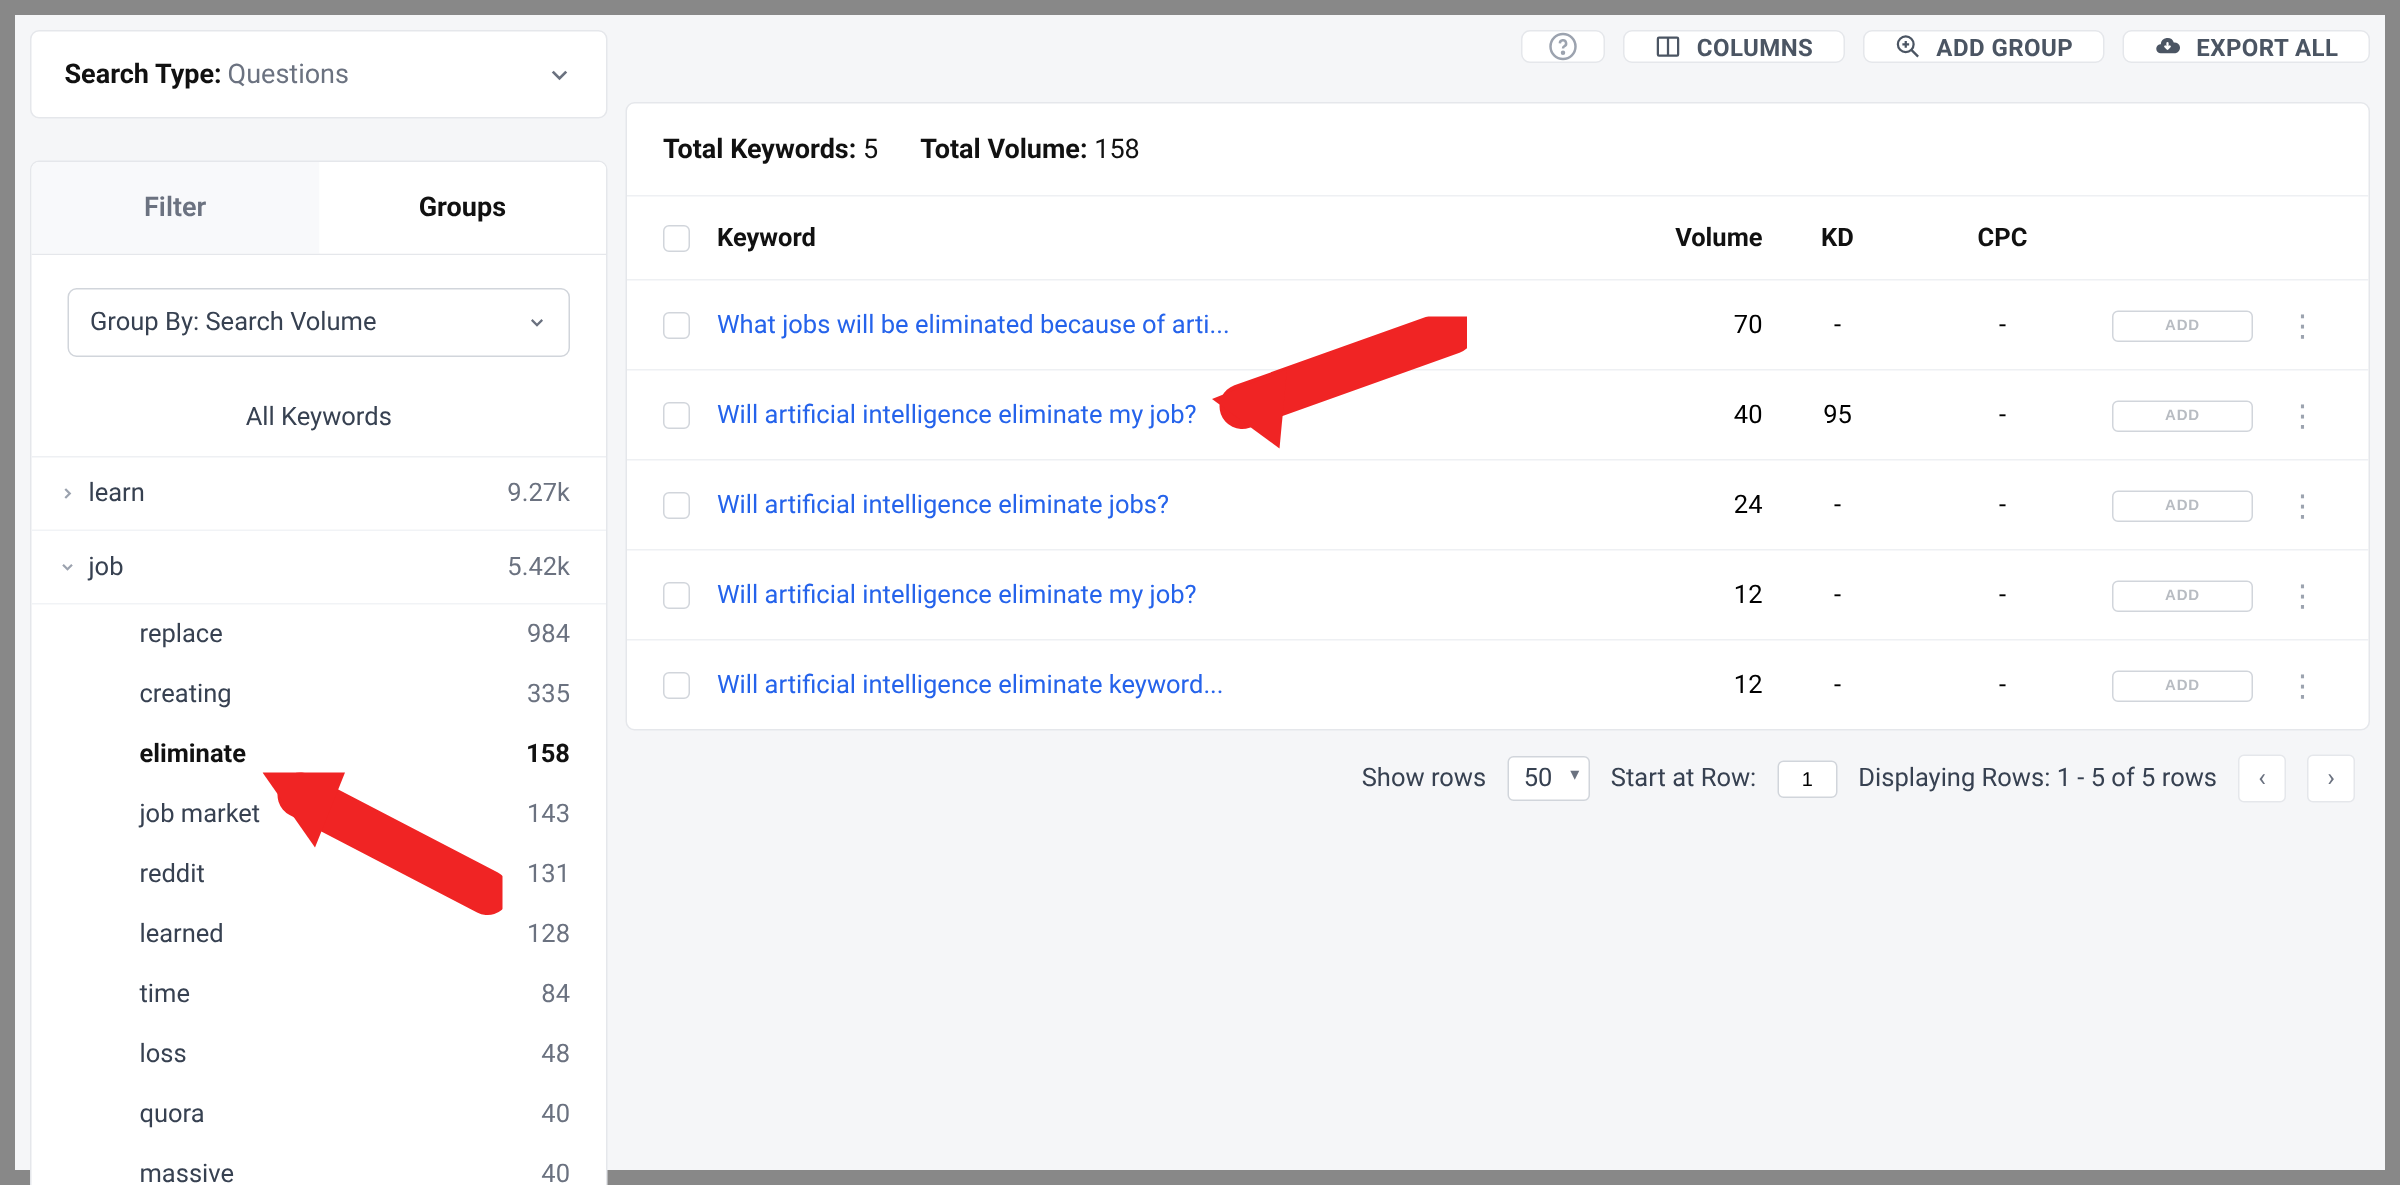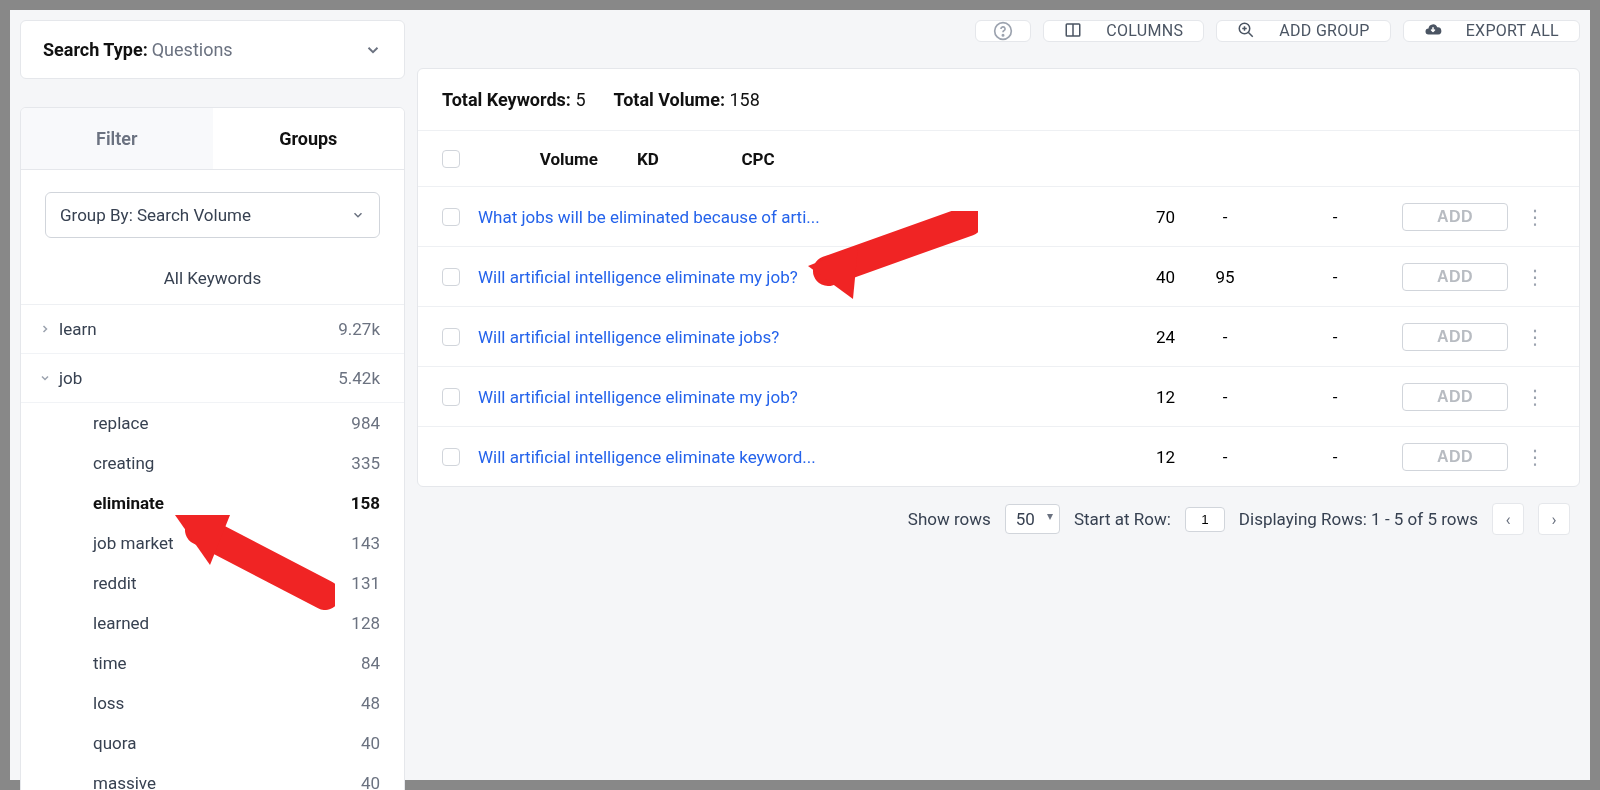--- a/index.html
+++ b/index.html
@@ -34,39 +34,39 @@
 .cnt { color: #6b7280; font-size: 17px; }
 .cnt.bold { font-weight: 700; color:#111; }
 
 .top-bar { display: flex; gap: 12px; align-items: stretch; margin-bottom: 26px; }
 .chip { background: #fff; border: 1px solid #e5e7eb; border-radius: 6px; padding: 8px 40px 8px 16px; position: relative; }
 .chip .chip-label { font-size: 13px; color: #9aa0a8; }
 .chip .chip-val { font-size: 17px; font-weight: 700; color: #111; }
 .chip .close { position: absolute; right: 12px; top: 50%; transform: translateY(-50%); color: #b5b9bf; font-size: 20px; cursor: pointer; }
 
 .spacer { flex: 1; }
-.btn { background: #fff; border: 1px solid #e5e7eb; border-radius: 6px; padding: 0 20px; display: flex; align-items: flex-start; gap: 24px; font-size: 16px; font-weight: 400; color: #4b5563; cursor: pointer; letter-spacing: .3px; }
+.btn { background: #fff; border: 1px solid #e5e7eb; border-radius: 6px; padding: 0 20px; display: flex; align-items: center; gap: 10px; font-size: 16px; font-weight: 700; color: #4b5563; cursor: pointer; letter-spacing: .3px; }
 .btn.sq { width: 56px; justify-content: center; padding:0; }
 
 .table-wrap { background: #fff; border: 1px solid #e5e7eb; border-radius: 6px; position: relative; }
 .stats { padding: 20px 24px; font-size: 18px; color: #111; display: flex; gap: 28px; }
 .stats b { font-weight: 700; }
 .thead, .trow { display: flex; align-items: center; padding: 0 24px; border-top: 1px solid #eef0f3; }
 .thead { height: 56px; font-weight: 700; font-size: 17px; color: #111; }
 .trow { height: 60px; font-size: 17px; }
 .col-cb { width: 36px; }
 .col-kw { flex: 1; }
 .col-vol { width: 120px; text-align: right; }
 .col-kd { width: 100px; text-align: center; }
 .col-cpc { width: 120px; text-align: center; }
 .col-add { width: 120px; text-align: center; }
 .col-more { width: 40px; text-align: center; }
 .kw-link { color: #2563eb; text-decoration: none; }
 .cb { width: 18px; height: 18px; border: 1.5px solid #d1d5db; border-radius: 4px; cursor:pointer; }
-.add-btn { border: 1px solid #d1d5db; border-radius: 4px; padding: 4px 34px; font-size: 16px; font-weight: 700; color: #b8bcc2; letter-spacing: .5px; cursor:pointer; background:#fff; }
+.add-btn { border: 1px solid #d1d5db; border-radius: 4px; padding: 4px 34px; font-size: 10px; font-weight: 700; color: #b8bcc2; letter-spacing: .5px; cursor:pointer; background:#fff; }
 .dots { color: #9ca3af; font-size: 20px; cursor:pointer; }
 
 .pager { display: flex; gap: 14px; align-items: center; justify-content: flex-end; padding: 16px 10px 0 0; font-size: 17px; color: #374151; }
 .pager .sel { border: 1px solid #d1d5db; border-radius: 4px; padding: 4px 24px 4px 10px; background:#fff; cursor:pointer; position:relative; }
 .pager .sel::after { content:"▾"; position:absolute; right:6px; color:#6b7280; font-size:12px; }
 .pager .inp { border: 1px solid #d1d5db; border-radius: 4px; padding: 4px 8px; width: 40px; text-align:center; background:#fff; }
 .pager .pbtn { border: 1px solid #e5e7eb; border-radius: 4px; width: 32px; height: 32px; display:flex; align-items:center; justify-content:center; cursor:pointer; color:#6b7280; background:#fff;}
 
 .arrow { position: absolute; pointer-events: none; }
 .arrow svg { display:block; }
@@ -211,20 +211,21 @@
 
     <div class="table-wrap">
       <div class="stats">
         <span><b>Total Keywords:</b> <span>5</span></span>
         <span><b>Total Volume:</b> <span>158</span></span>
       </div>
       <div class="thead">
         <div class="col-cb">
             <div class="cb"></div>
           </div>
+        <div class="col-kw">Keyword</div>
         <div class="col-vol">Volume</div>
         <div class="col-kd">KD</div>
         <div class="col-cpc">CPC</div>
         <div class="col-add"></div>
         <div class="col-more"></div>
       </div>
 
       <div class="trow">
         <div class="col-cb">
             <div class="cb"></div>

